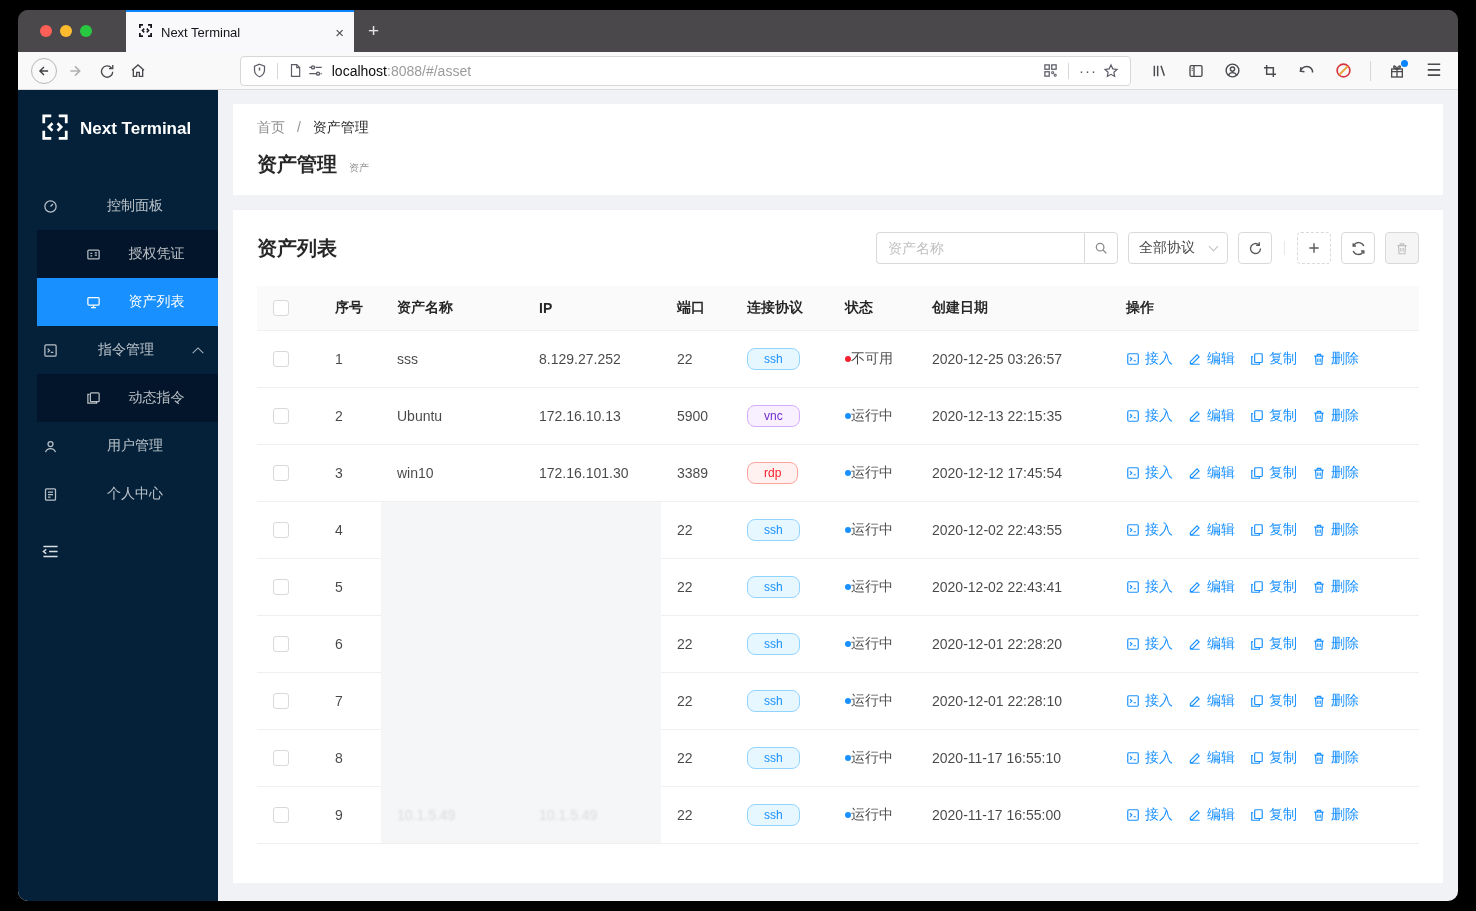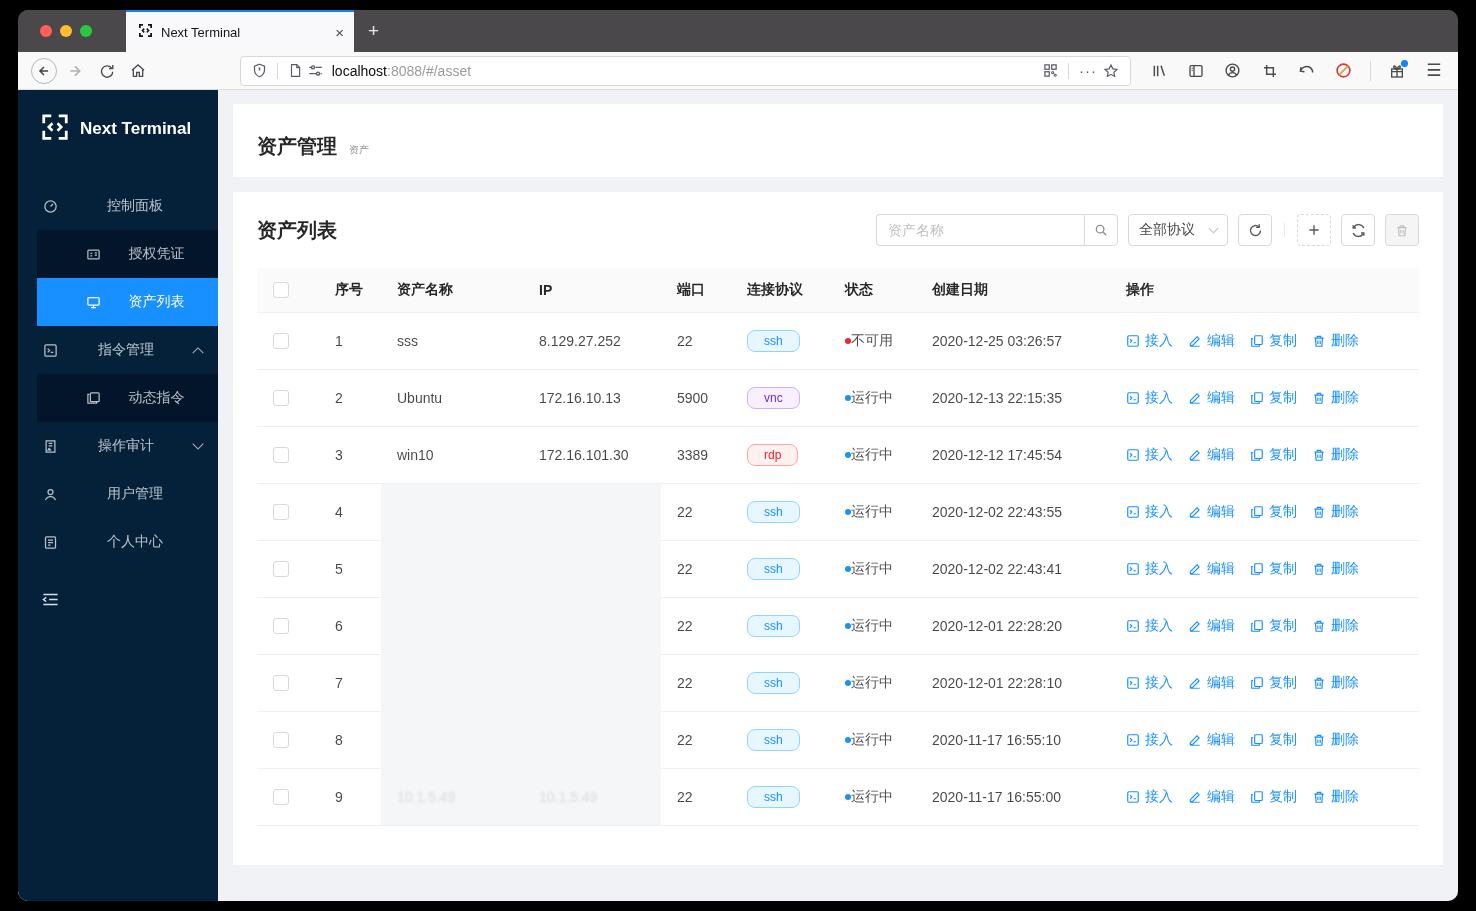--- a/index.html
+++ b/index.html
@@ -277,32 +277,20 @@
               <svg width="15" height="15" viewBox="0 0 24 24" fill="none" stroke="currentColor" stroke-width="2">
                 <rect x="7" y="3" width="14" height="14" rx="1.5"></rect>
                 <path d="M17 17v2.5H3V5.5h2.5"></path>
               </svg>
             </span>
             <span class="mi-label">动态指令</span>
           </div>
           <div class="menu-item">
             <span class="mi-icon">
               <svg width="15" height="15" viewBox="0 0 24 24" fill="none" stroke="currentColor" stroke-width="2">
-                <path d="M5 3h14v18H5z"></path>
-                <path d="M9 7h6 M9 11h6"></path>
-                <circle cx="10" cy="16.5" r="1.6" stroke-width="1.6"></circle>
-                <path d="M13 19c-.5-1.5-2-2-3-2s-2.5.5-3 2" stroke-width="1.4"></path>
-              </svg>
-            </span>
-            <span class="mi-label">操作审计</span>
-            <span class="caret down"></span>
-          </div>
-          <div class="menu-item">
-            <span class="mi-icon">
-              <svg width="15" height="15" viewBox="0 0 24 24" fill="none" stroke="currentColor" stroke-width="2">
                 <circle cx="12" cy="8" r="4"></circle>
                 <path d="M4 21c1.5-4 5-5.5 8-5.5s6.5 1.5 8 5.5"></path>
               </svg>
             </span>
             <span class="mi-label">用户管理</span>
           </div>
           <div class="menu-item">
             <span class="mi-icon">
               <svg width="15" height="15" viewBox="0 0 24 24" fill="none" stroke="currentColor" stroke-width="2">
                 <rect x="4" y="3" width="16" height="18" rx="1.5"></rect>
@@ -314,20 +302,25 @@
         </div>
       <div class="fold">
         <svg width="17" height="15" viewBox="0 0 24 20" fill="none" stroke="currentColor" stroke-width="2">
             <path d="M2 3h20 M10 10h12 M2 17h20 M6 7l-4 3 4 3" fill="none"></path>
           </svg>
       </div>
     </div>
 
     <div class="content">
       <div class="header-card">
+        <div class="breadcrumb">
+          <span>首页</span>
+          <span class="sep">/</span>
+          <span class="cur">资产管理</span>
+        </div>
         <div class="titlerow">
           <span class="page-title">资产管理</span>
           <span class="page-sub">资产</span>
         </div>
       </div>
 
       <div class="table-card">
         <div class="card-head">
           <span class="card-title">资产列表</span>
           <div class="toolbar">

